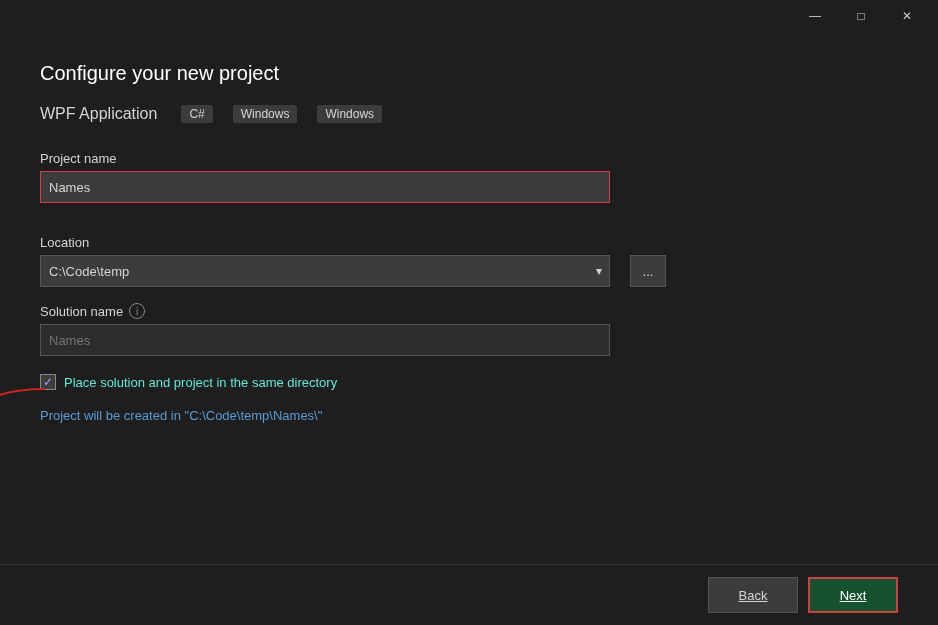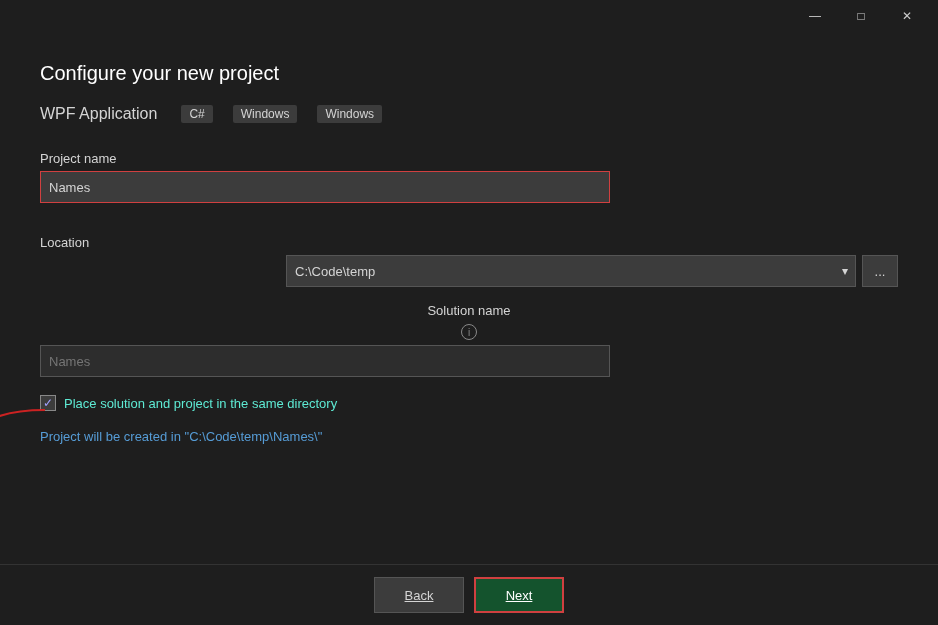--- a/index.html
+++ b/index.html
@@ -109,22 +109,21 @@
       border: 1px solid #d04040;
       color: #d4d4d4;
       font-size: 13px;
       padding: 0 8px;
       outline: none;
     }
 
     .location-row {
       display: flex;
       align-items: center;
-      gap: 6px;
-      justify-content: flex-end;
+      gap: 20px;
     }
 
     .location-select {
       width: 570px;
       height: 32px;
       background: #3c3c3c;
       border: 1px solid #555555;
       color: #d4d4d4;
       font-size: 13px;
       padding: 0 8px;
@@ -162,21 +161,20 @@
       align-items: center;
       justify-content: center;
     }
 
     .solution-label-row {
       display: flex;
       align-items: center;
       gap: 6px;
       margin-top: 16px;
       margin-bottom: 5px;
-      flex-direction: column;
     }
 
     .solution-label-text {
       font-size: 13px;
       color: #d4d4d4;
     }
 
     .info-icon {
       width: 16px;
       height: 16px;
@@ -239,21 +237,21 @@
     }
 
     .project-path-text {
       margin-top: 18px;
       font-size: 13px;
       color: #569cd6;
     }
 
     .bottom-bar {
       display: flex;
-      justify-content: center;
+      justify-content: flex-end;
       align-items: center;
       padding: 12px 40px;
       gap: 10px;
       border-top: 1px solid #333;
       flex-shrink: 0;
     }
 
     .btn-back {
       min-width: 90px;
       height: 36px;

